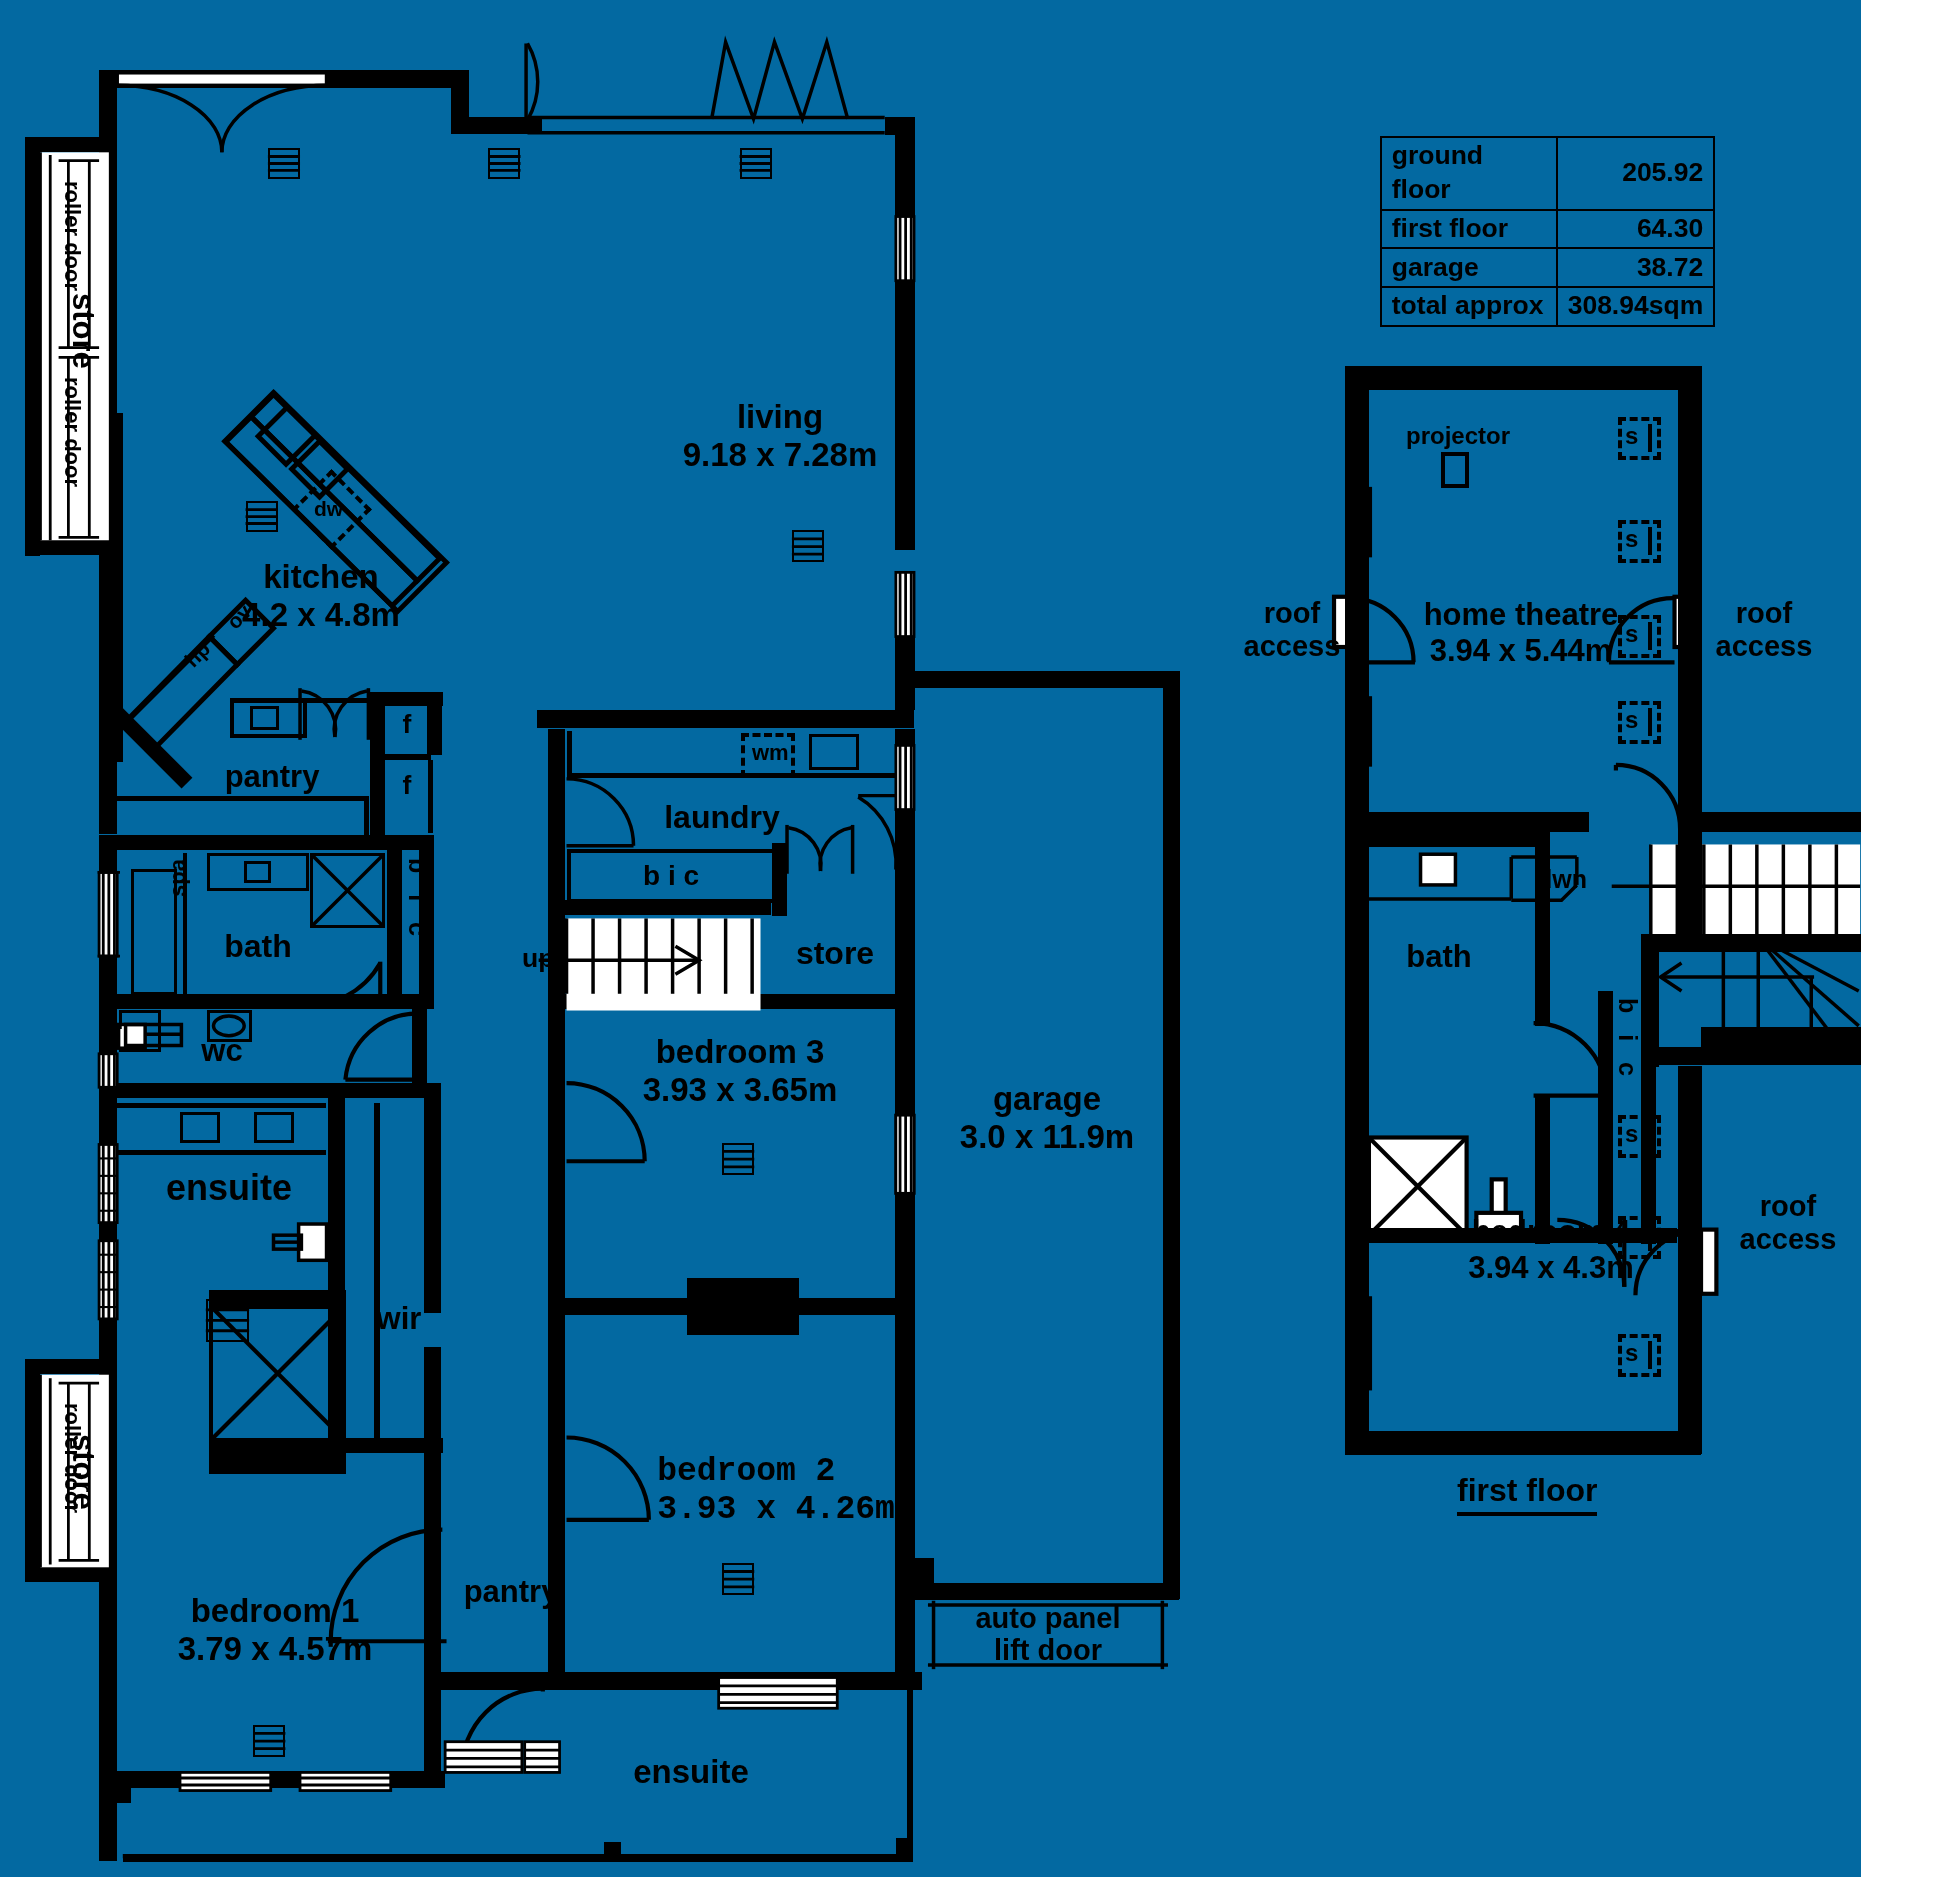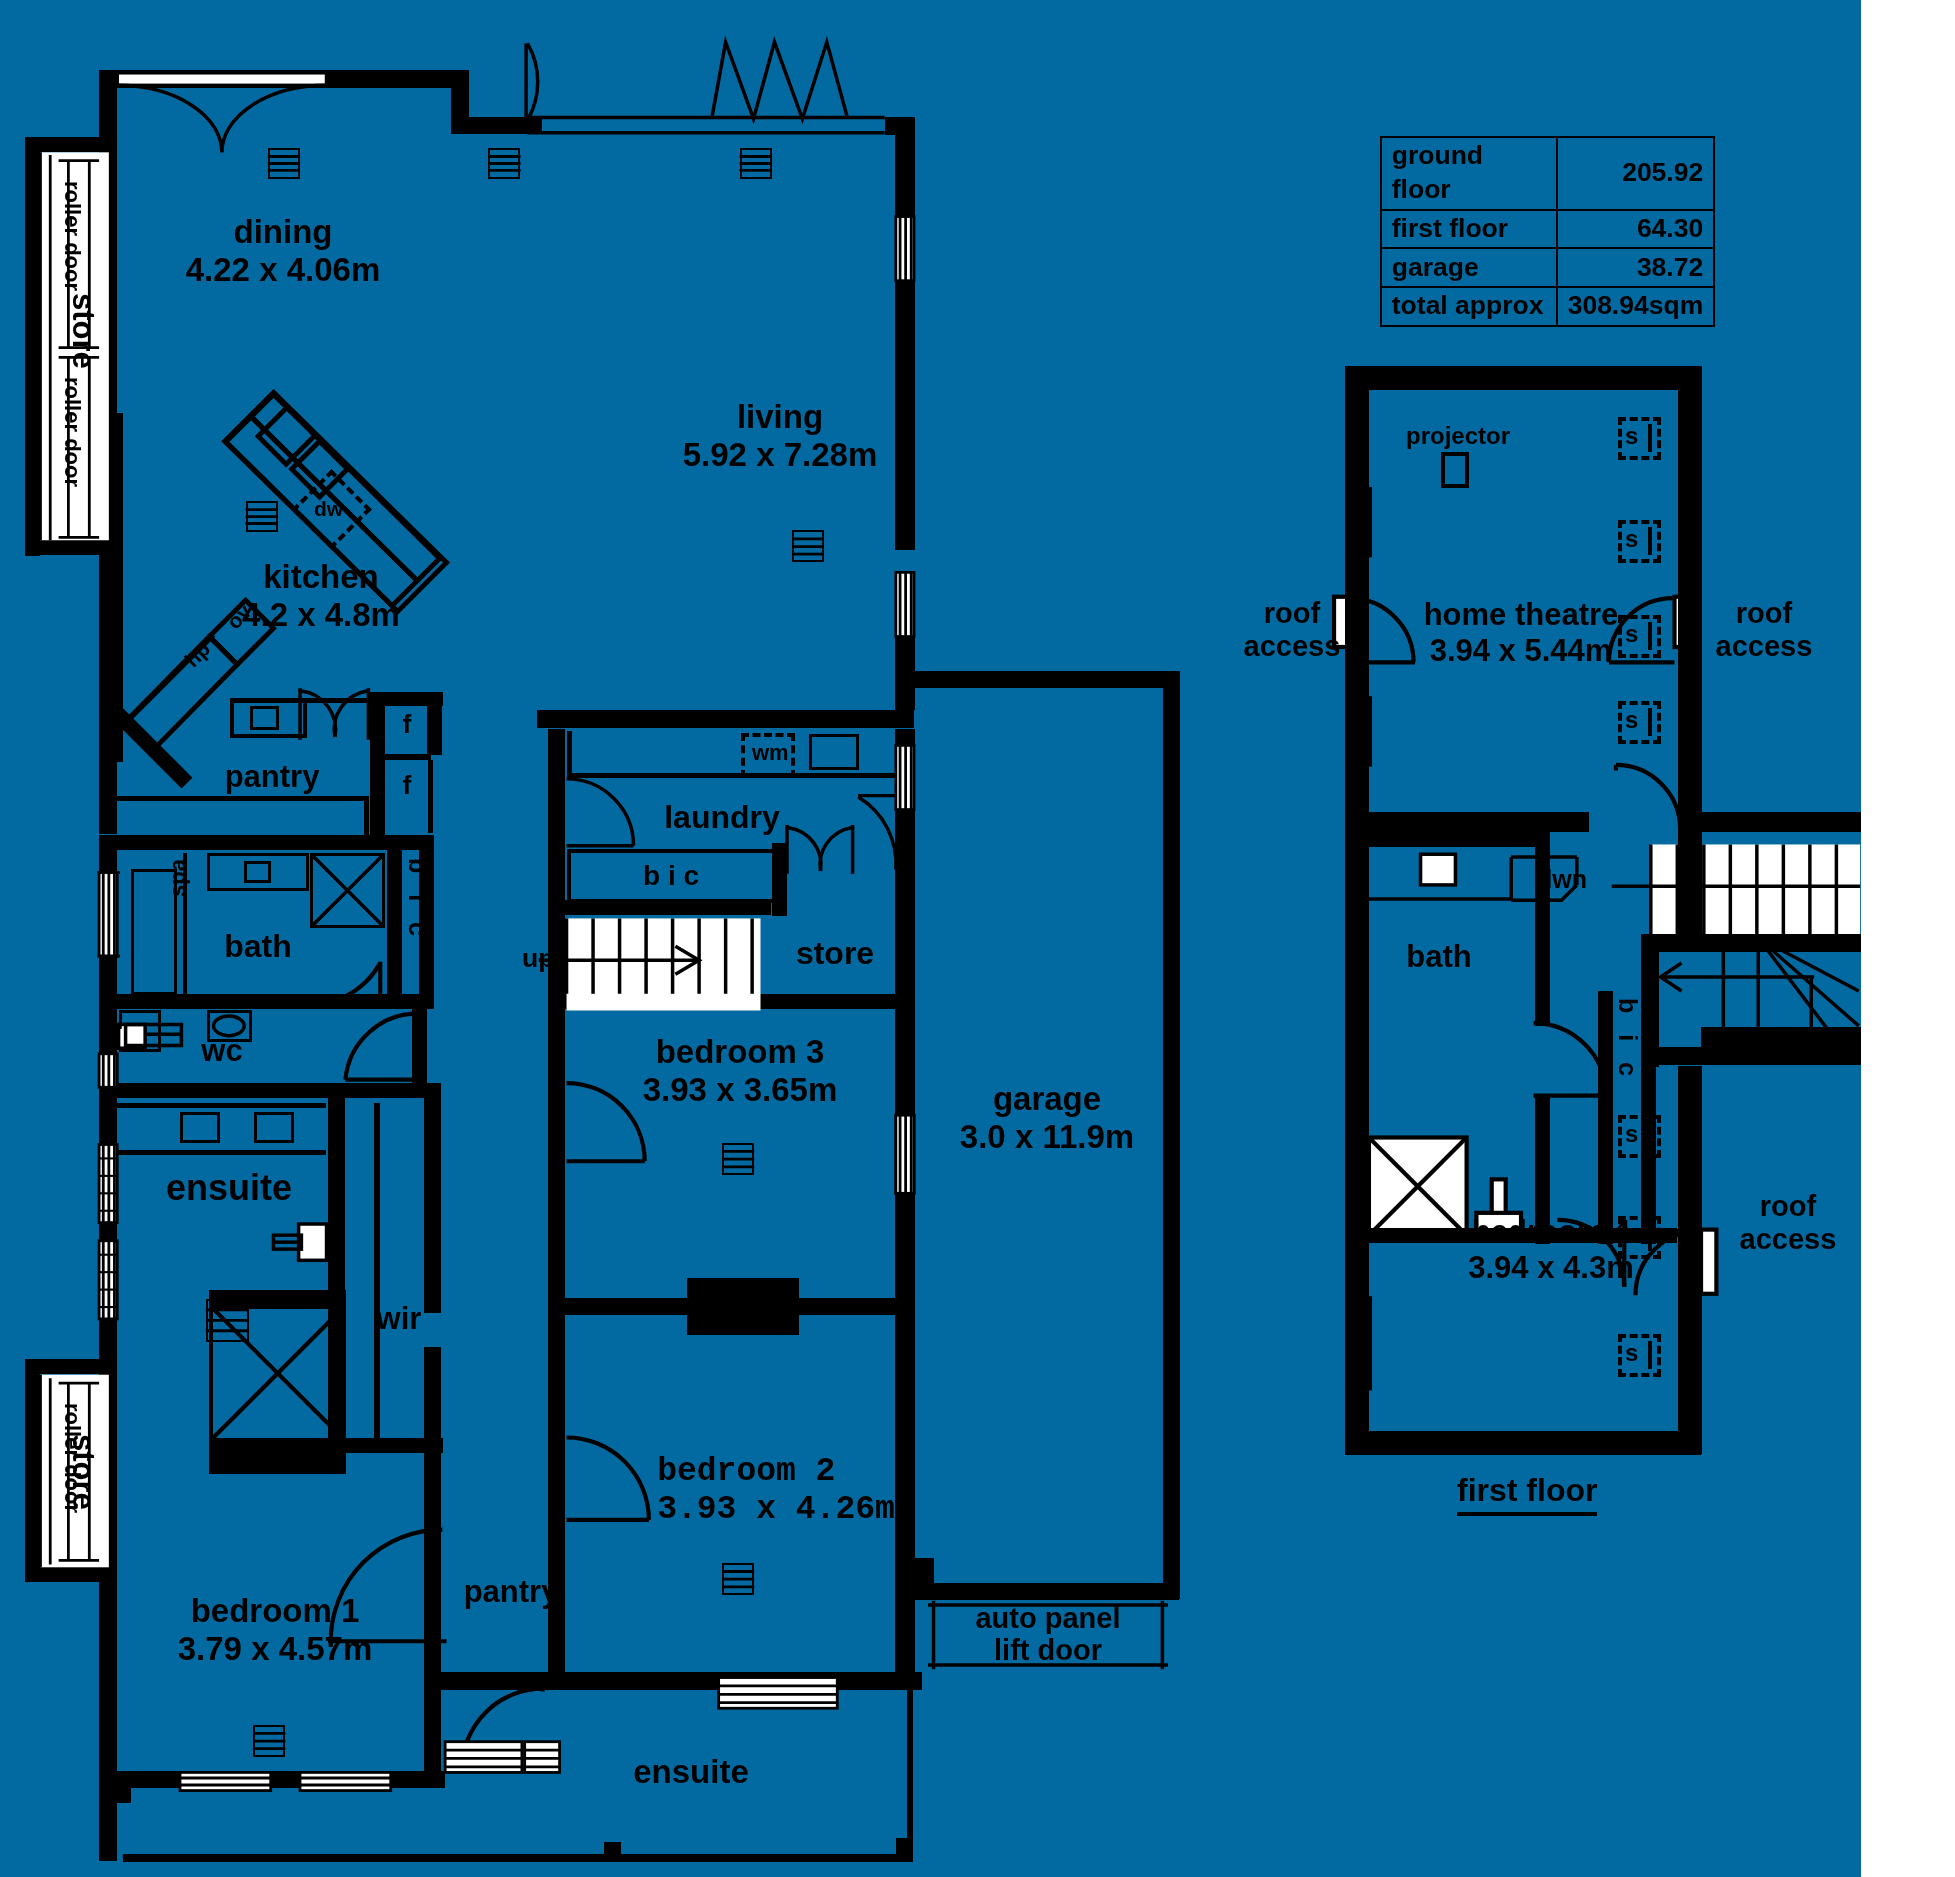--- a/index.html
+++ b/index.html
@@ -536,28 +536,24 @@
 
       <g stroke-width="5">
         <line x1="2166" y1="1228" x2="2260" y2="1228"></line>
         <line x1="2260" y1="1228" x2="2260" y2="1268"></line>
         <polyline points="2260,1268 2238,1290 2166,1290" fill="none"></polyline>
       </g>
 
     </g>
   </svg>
 
-  <div class="lbl c" style="left:283px;top:213px;font-size:33px;text-align:center;">
-    <div>dining</div>
-    <div>4.22 x 4.06m</div>
-  </div>
 
   <div class="lbl c" style="left:780px;top:398px;font-size:33px;text-align:center;">
     <div>living</div>
-    <div>5.92 x 7.28m</div>
+    <div>9.18 x 7.28m</div>
   </div>
 
   <div class="lbl c" style="left:286px;top:558px;font-size:33px;text-align:center;margin-left:35px;">
     <div>kitchen</div>
     <div>4.2 x 4.8m</div>
   </div>
 
   <div class="lbl c" style="left:272px;top:759px;font-size:31px;text-align:center;">pantry</div>
 
   <div class="lbl c" style="left:258px;top:928px;font-size:32px;">bath</div>

